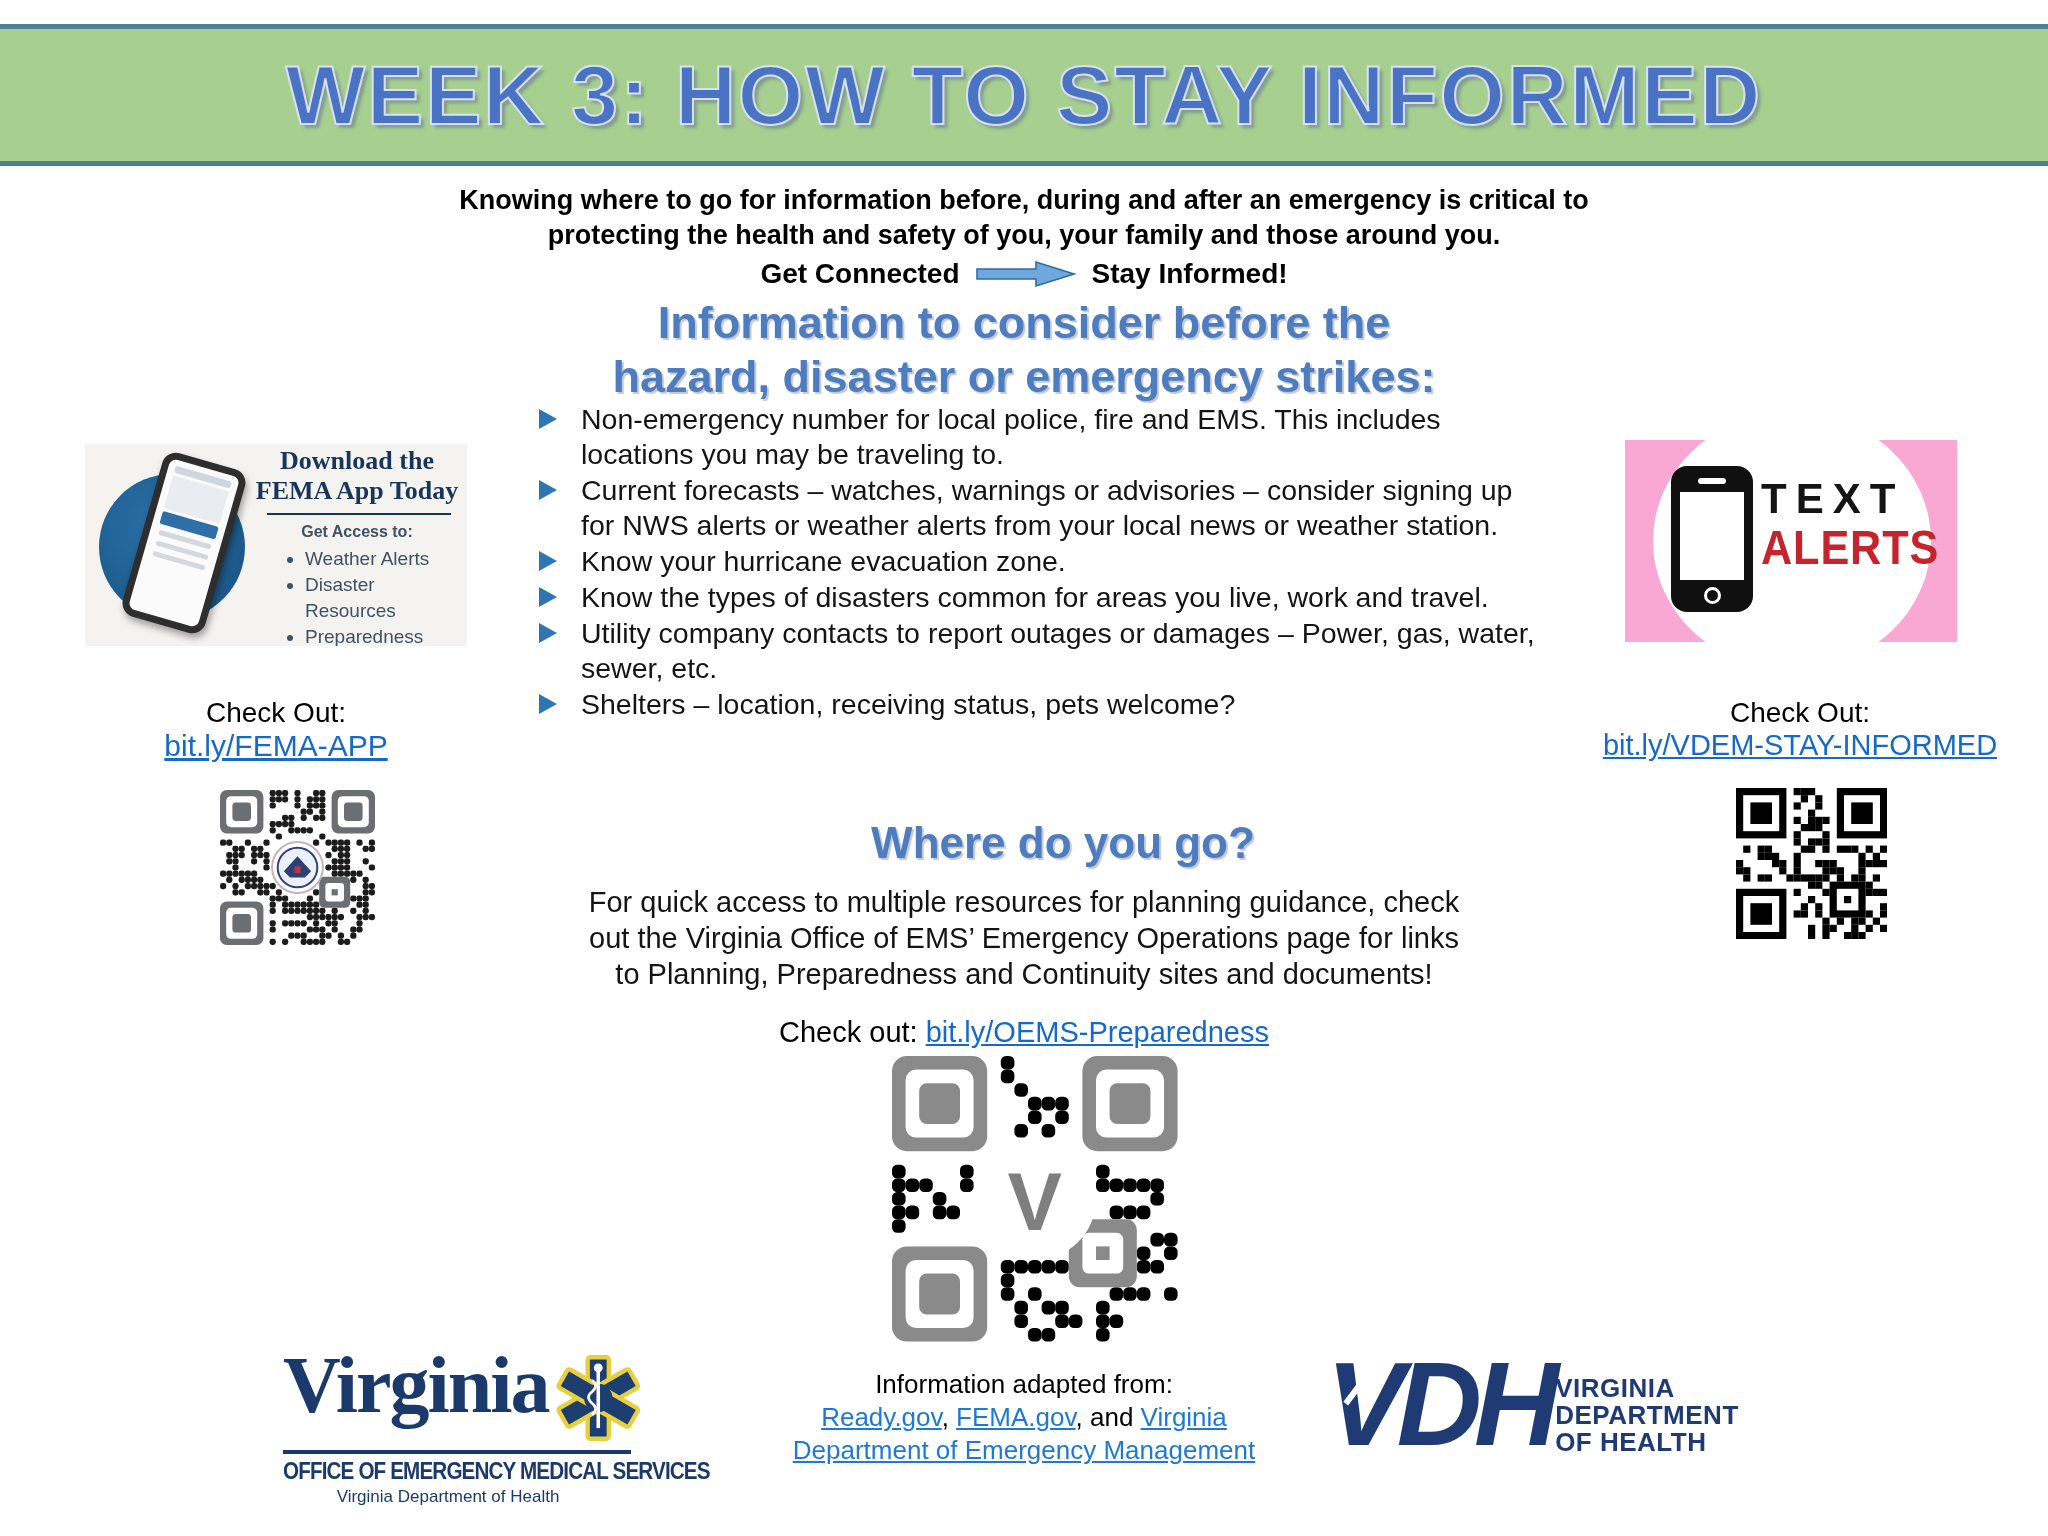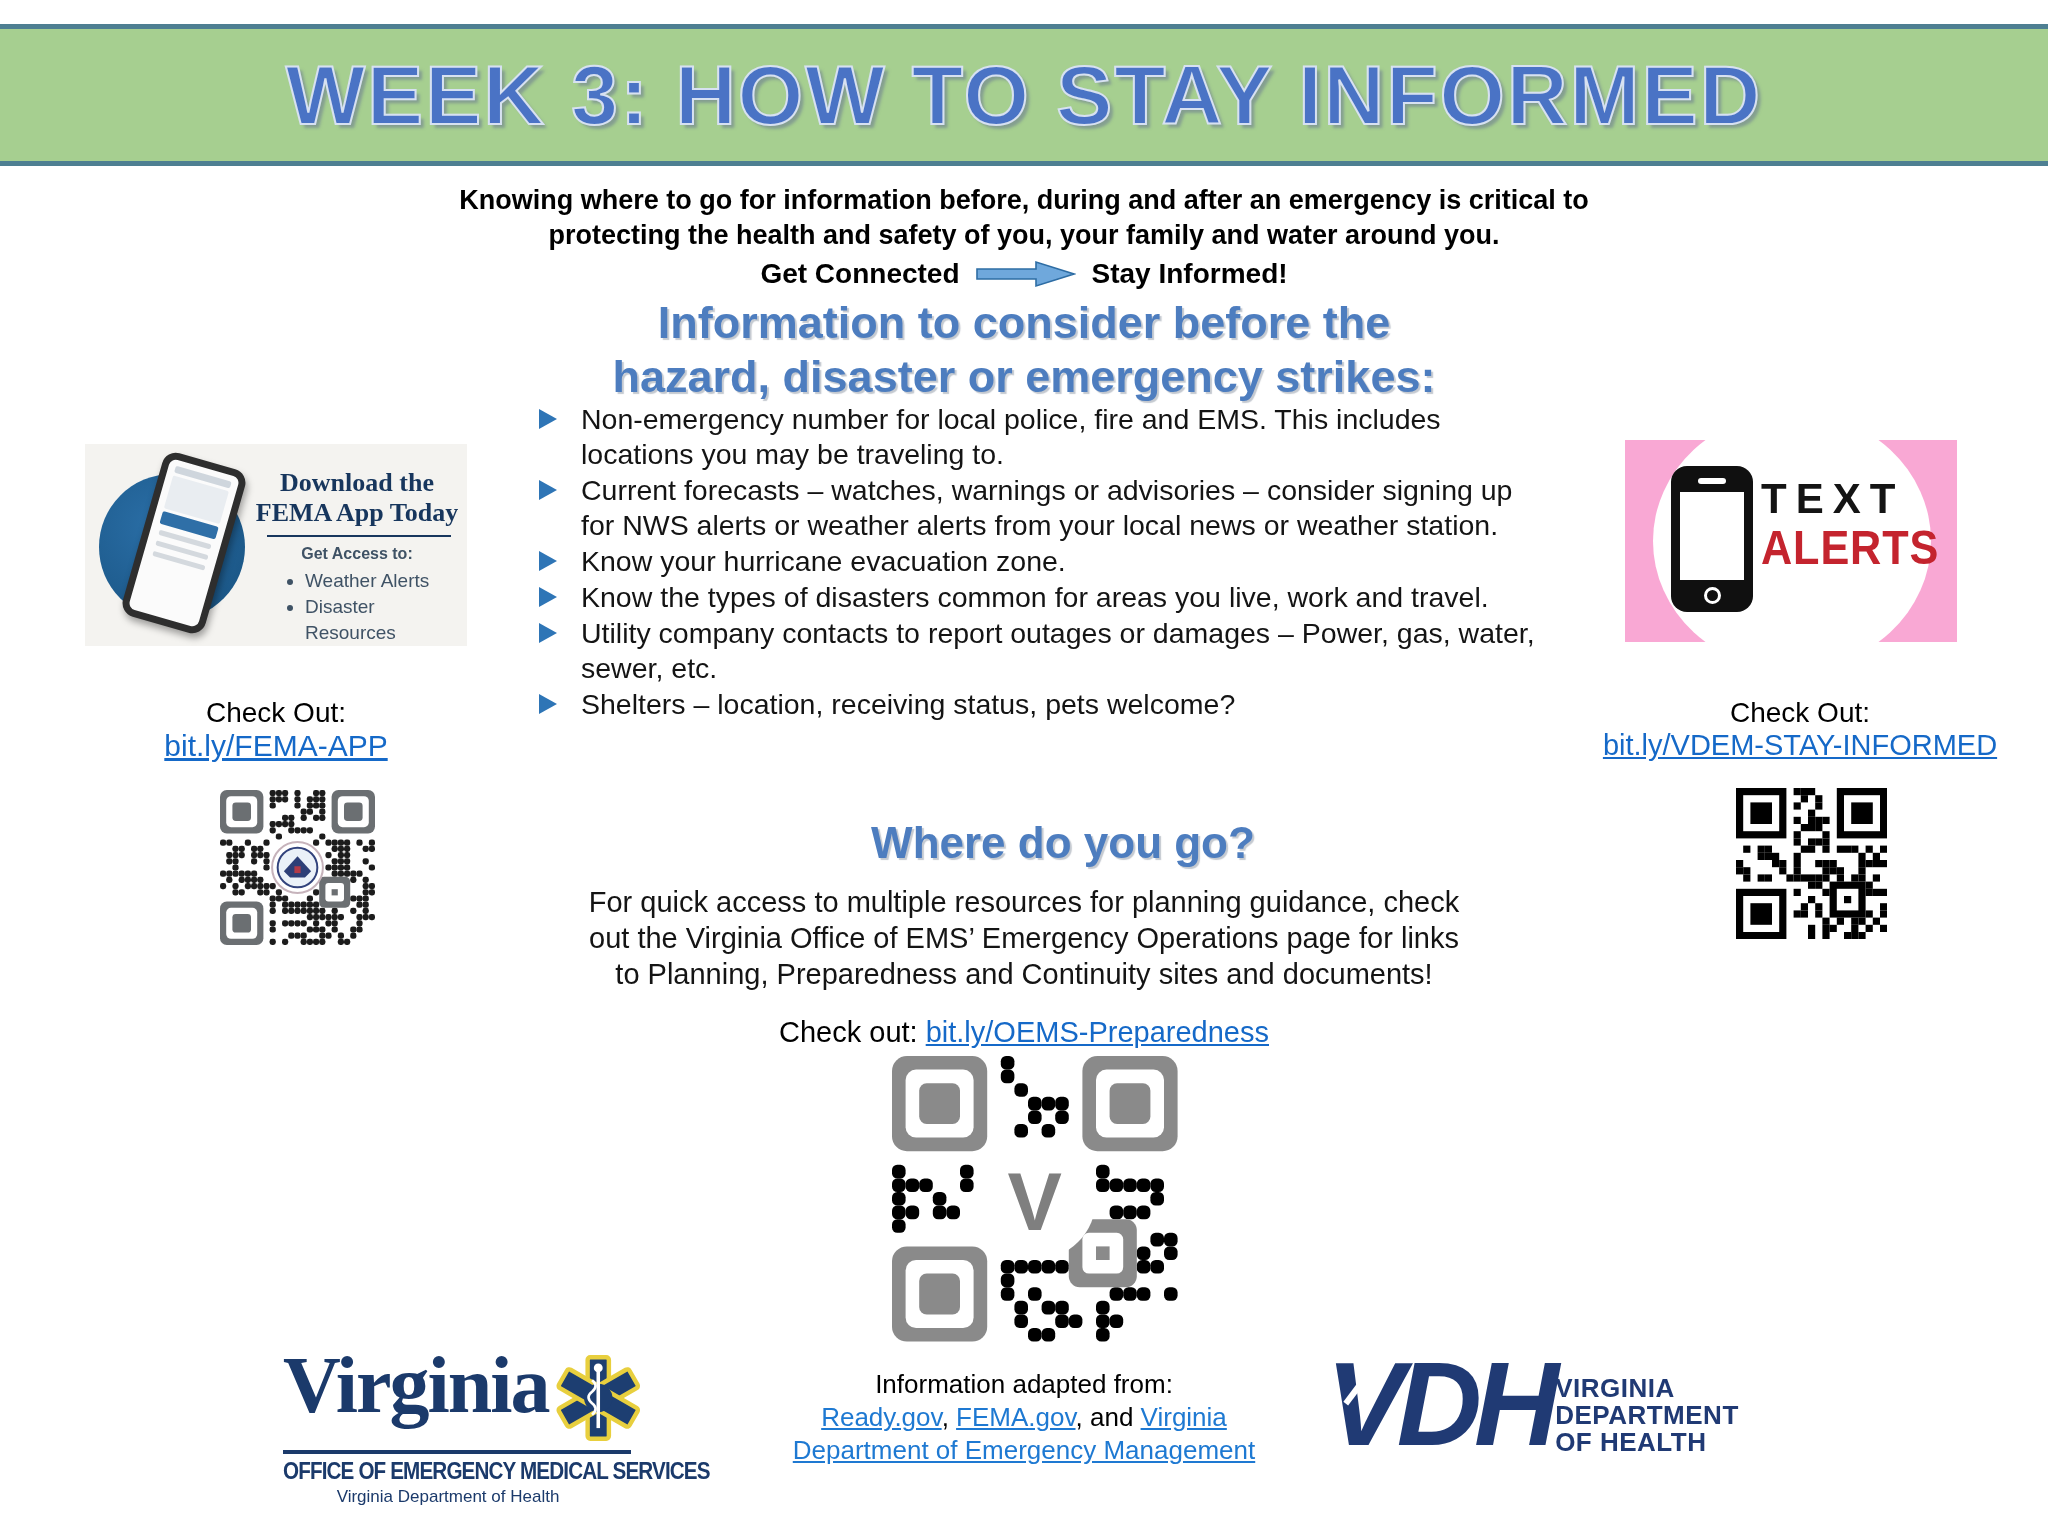--- a/index.html
+++ b/index.html
@@ -31,21 +31,21 @@
   .fema-left{position:relative;width:168px;height:100%;}
   .fema-circle{position:absolute;left:14px;top:30px;width:146px;height:146px;border-radius:50%;
          background:radial-gradient(circle at 38% 35%, #2a6ea6, #17517f);}
   .fema-phone{position:absolute;left:56px;top:14px;width:72px;height:156px;background:#fbfbfb;
          border:7px solid #2e2e2e;border-radius:14px;transform:rotate(16deg);
          box-shadow:3px 4px 7px rgba(0,0,0,.35);overflow:hidden;}
   .fema-phone .ph-bar{height:7px;background:#cfd6dd;margin:6px 7px 3px 7px;border-radius:2px;}
   .fema-phone .ph-people{height:34px;margin:3px 7px;background:#e9edf1;border-radius:2px;}
   .fema-phone .ph-btn{height:13px;margin:3px 7px;background:#2f6fa7;border-radius:2px;}
   .fema-phone .ph-line{height:5px;margin:6px 9px;background:#d4d9de;border-radius:2px;}
-  .fema-right{flex:1;padding:24px 6px 0 0;text-align:center;}
+  .fema-right{flex:1;padding:2px 6px 0 0;text-align:center;}
   .fema-title{font-family:"Liberation Serif", serif;font-weight:bold;font-size:26px;
          line-height:30px;color:#17365d;}
   .fema-divider{height:2px;background:#17365d;margin:7px 10px 8px 14px;}
   .fema-sub{font-size:16px;font-weight:bold;color:#3f5265;}
   .fema-list{list-style:disc;text-align:left;margin:5px 0 0 0;padding-left:52px;
          font-size:19px;line-height:26px;color:#3f5265;}
 
   
   .checkout{position:absolute;text-align:center;}
   .co-label{font-size:28px;color:#000;}
@@ -114,21 +114,21 @@
 <body>
 
 <div id="page">
 
   <div id="banner">
     <div class="title">WEEK 3: HOW TO STAY INFORMED</div>
   </div>
 
   <div id="intro">
     <div>Knowing where to go for information before, during and after an emergency is critical to</div>
-    <div>protecting the health and safety of you, your family and water around you.</div>
+    <div>protecting the health and safety of you, your family and those around you.</div>
     <div id="connected-row">
       <span>Get Connected</span>
       <svg width="100" height="28" viewBox="0 0 100 28">
         <polygon points="1,9 60,9 60,2 98,14 60,26 60,19 1,19" fill="#6fa8dc" stroke="#2e6da4" stroke-width="1.6"></polygon>
       </svg>
       <span>Stay Informed!</span>
     </div>
   </div>
 
   <div id="main-heading" class="blue-heading">

